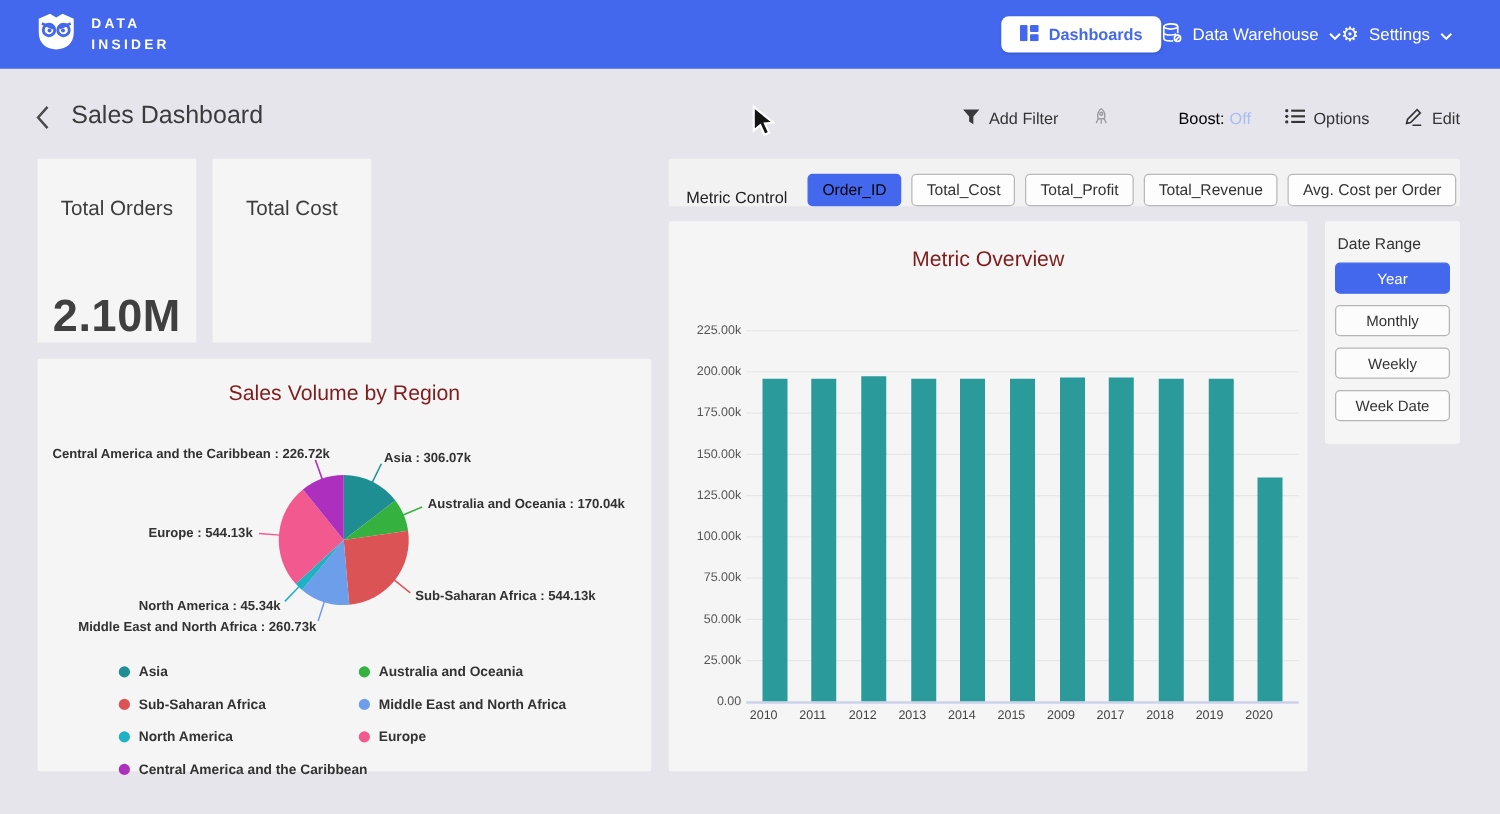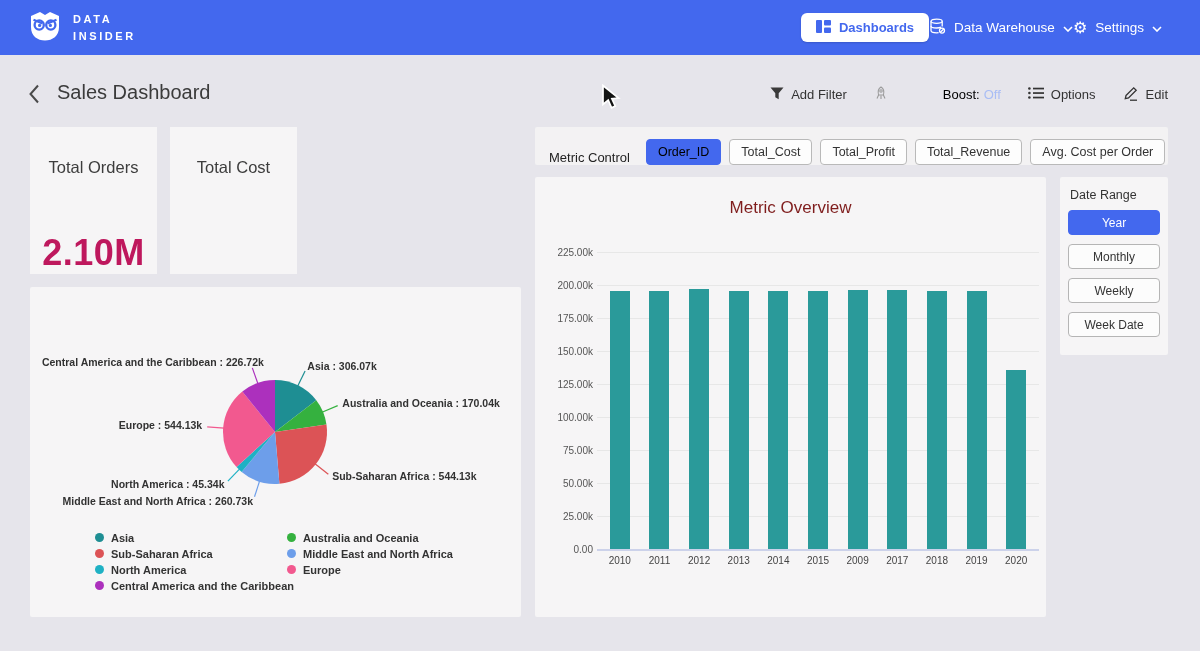--- a/index.html
+++ b/index.html
@@ -25,41 +25,41 @@
   .header-actions{position:absolute;right:32px;top:9px;display:flex;align-items:center;gap:27px;}
   .action{display:flex;align-items:center;gap:7px;font-size:13px;color:#333;background:none;border:none;font-family:inherit;cursor:pointer;}
   .boost-label{color:#000000;padding-left:48px;}
   .boost-state{color:#a9bdf5;margin-left:-3px;}
   
   .panel{position:absolute;background:#f6f5f6;border-radius:2px;}
   
   #kpi-cards{position:absolute;left:30px;top:127px;display:flex;gap:13px;}
   .kpi-card{width:127px;height:147px;background:#f6f5f6;display:flex;flex-direction:column;align-items:center;padding-top:31px;justify-content:space-between;}
   .kpi-label{font-size:16.5px;color:#3d3d3d;}
-  .kpi-value{font-size:36px;font-weight:bold;color:#be185d;margin-top:22px;letter-spacing:.5px;}
+  .kpi-value{font-size:36px;font-weight:bold;color:#404040;margin-top:22px;letter-spacing:.5px;}
   
   #metric-control{left:535px;top:127px;width:633px;height:38px;background:#f3f2f3;display:flex;align-items:flex-end;padding-left:14px;gap:8px;}
   .mc-label{font-size:13px;color:#222;margin-right:8px;}
   .chip{height:26px;padding:0 11px;border:1px solid #b9b9b9;border-radius:4px;background:#fdfdfd;color:#333;font-size:12.5px;font-family:inherit;cursor:pointer;}
   .chip-selected{background:#4368ee;border-color:#4368ee;color:#000000;}
   
   #bar-panel{left:535px;top:177px;width:511px;height:440px;}
   .chart-title{text-align:center;font-size:17px;color:#7f1d1d;padding-top:21px;}
-  #bar-plot{position:absolute;left:0;top:5px;width:475px;height:440px;}
+  #bar-plot{position:absolute;left:0;top:17px;width:475px;height:440px;}
   .gridline{position:absolute;height:1px;background:#e7e7e7;}
   .baseline{position:absolute;height:2px;background:#ccd2ea;}
   .ytick{position:absolute;width:58px;text-align:right;font-size:10px;color:#555;}
   .bar{position:absolute;background:#2a9a9a;}
-  .xtick{position:absolute;font-size:10px;color:#444;text-align:center;}
+  .xtick{position:absolute;font-size:10px;color:#444;text-align:left;}
   .legend-dot{width:9px;height:9px;border-radius:50%;display:inline-block;}
   
   #pie-panel{left:30px;top:287px;width:491px;height:330px;}
   #pie-svg{position:absolute;left:0;top:0;overflow:visible;}
   .pie-label{font-size:10.5px;font-weight:bold;fill:#323232;}
-  .pie-legend-col{position:absolute;display:flex;flex-direction:column;gap:5px;}
+  .pie-legend-col{position:absolute;display:flex;flex-direction:column;gap:15px;}
   .pie-legend-item{display:flex;align-items:center;gap:7px;font-size:11px;font-weight:bold;color:#333;height:11px;}
   
   #date-panel{left:1060px;top:177px;width:108px;height:178px;padding:10px 8px;}
   .dr-label{font-size:12.5px;color:#333;margin:1px 0 8px 2px;}
   .dr-btn{display:block;width:92px;height:25px;margin:0 auto 9px auto;border:1px solid #b5b5b5;border-radius:4px;background:#fcfcfc;color:#333;font-size:12px;font-family:inherit;cursor:pointer;}
   .dr-selected{background:#4368ee;border-color:#4368ee;color:#fff;}
   
   #cursor{position:absolute;left:600px;top:84px;z-index:20;pointer-events:none;}
 </style>
 </head>
@@ -237,20 +237,21 @@
       <div class="xtick" style="left: 381.909px; top: 373px; width: 40px;">2018</div>
       <div class="bar" style="left: 431.545px; top: 109.072px; width: 20px; height: 257.928px; background: rgb(42, 154, 154);"></div>
       <div class="xtick" style="left: 421.545px; top: 373px; width: 40px;">2019</div>
       <div class="bar" style="left: 471.182px; top: 188.404px; width: 20px; height: 178.596px; background: rgb(42, 154, 154);"></div>
       <div class="xtick" style="left: 461.182px; top: 373px; width: 40px;">2020</div>
     </div>
 
 </div>
 
 <div id="pie-panel" class="panel">
+  <div class="chart-title" style="padding-top:18px;">Sales Volume by Region</div>
   <svg id="pie-svg" width="491" height="330" viewBox="0 0 491 330">
       <path d="M 245 145 L 245.00 93.00 A 52 52 0 0 1 286.28 113.37 Z" fill="#1e8e93"></path>
       <path d="M 267.6 99.3 L 275.1 84.0" stroke="#1e8e93" stroke-width="1.2" fill="none"></path>
       <text x="277.3" y="82.5" text-anchor="start" class="pie-label">Asia : 306.07k</text>
       <path d="M 245 145 L 286.28 113.37 A 52 52 0 0 1 296.46 137.52 Z" fill="#35b13f"></path>
       <path d="M 292.0 125.2 L 307.7 118.6" stroke="#35b13f" stroke-width="1.2" fill="none"></path>
       <text x="312.3" y="119.6" text-anchor="start" class="pie-label">Australia and Oceania : 170.04k</text>
       <path d="M 245 145 L 296.46 137.52 A 52 52 0 0 1 249.41 196.81 Z" fill="#dc5356"></path>
       <path d="M 285.0 176.7 L 298.3 187.3" stroke="#dc5356" stroke-width="1.2" fill="none"></path>
       <text x="302.2" y="193.4" text-anchor="start" class="pie-label">Sub-Saharan Africa : 544.13k</text>

